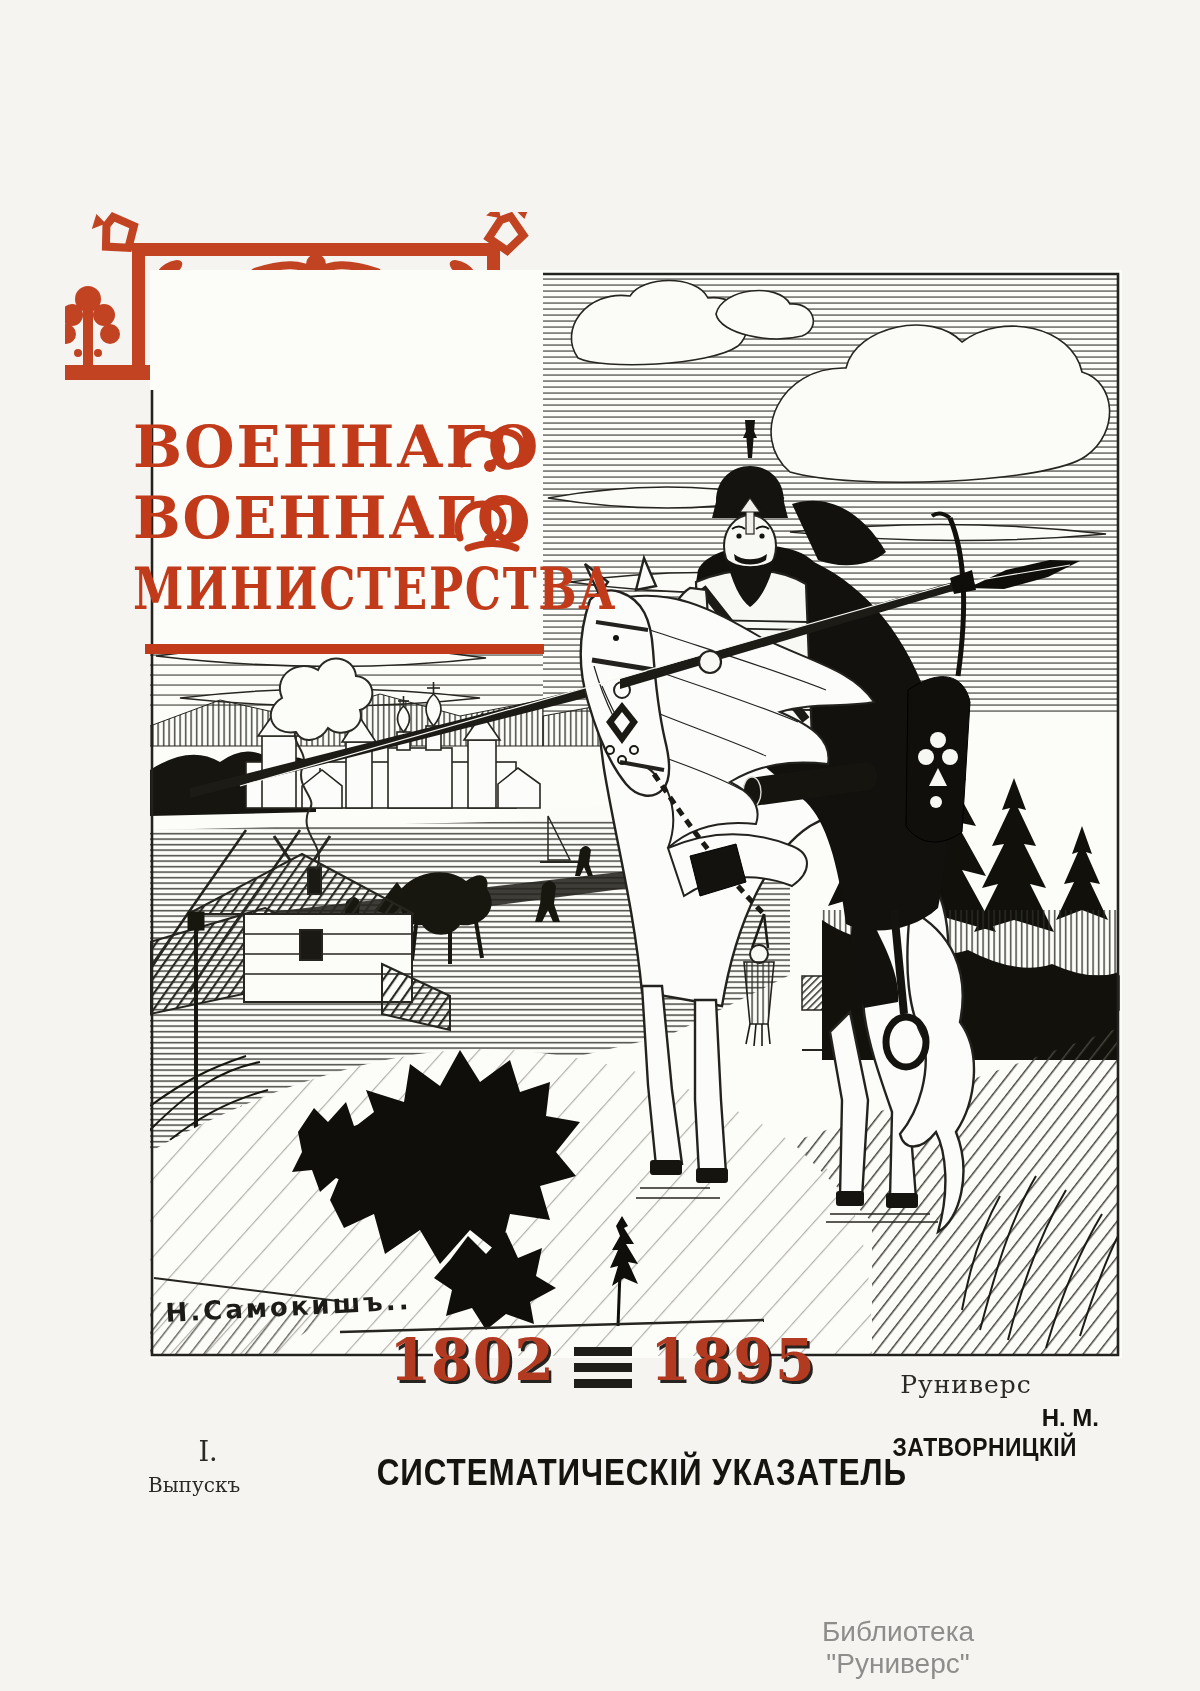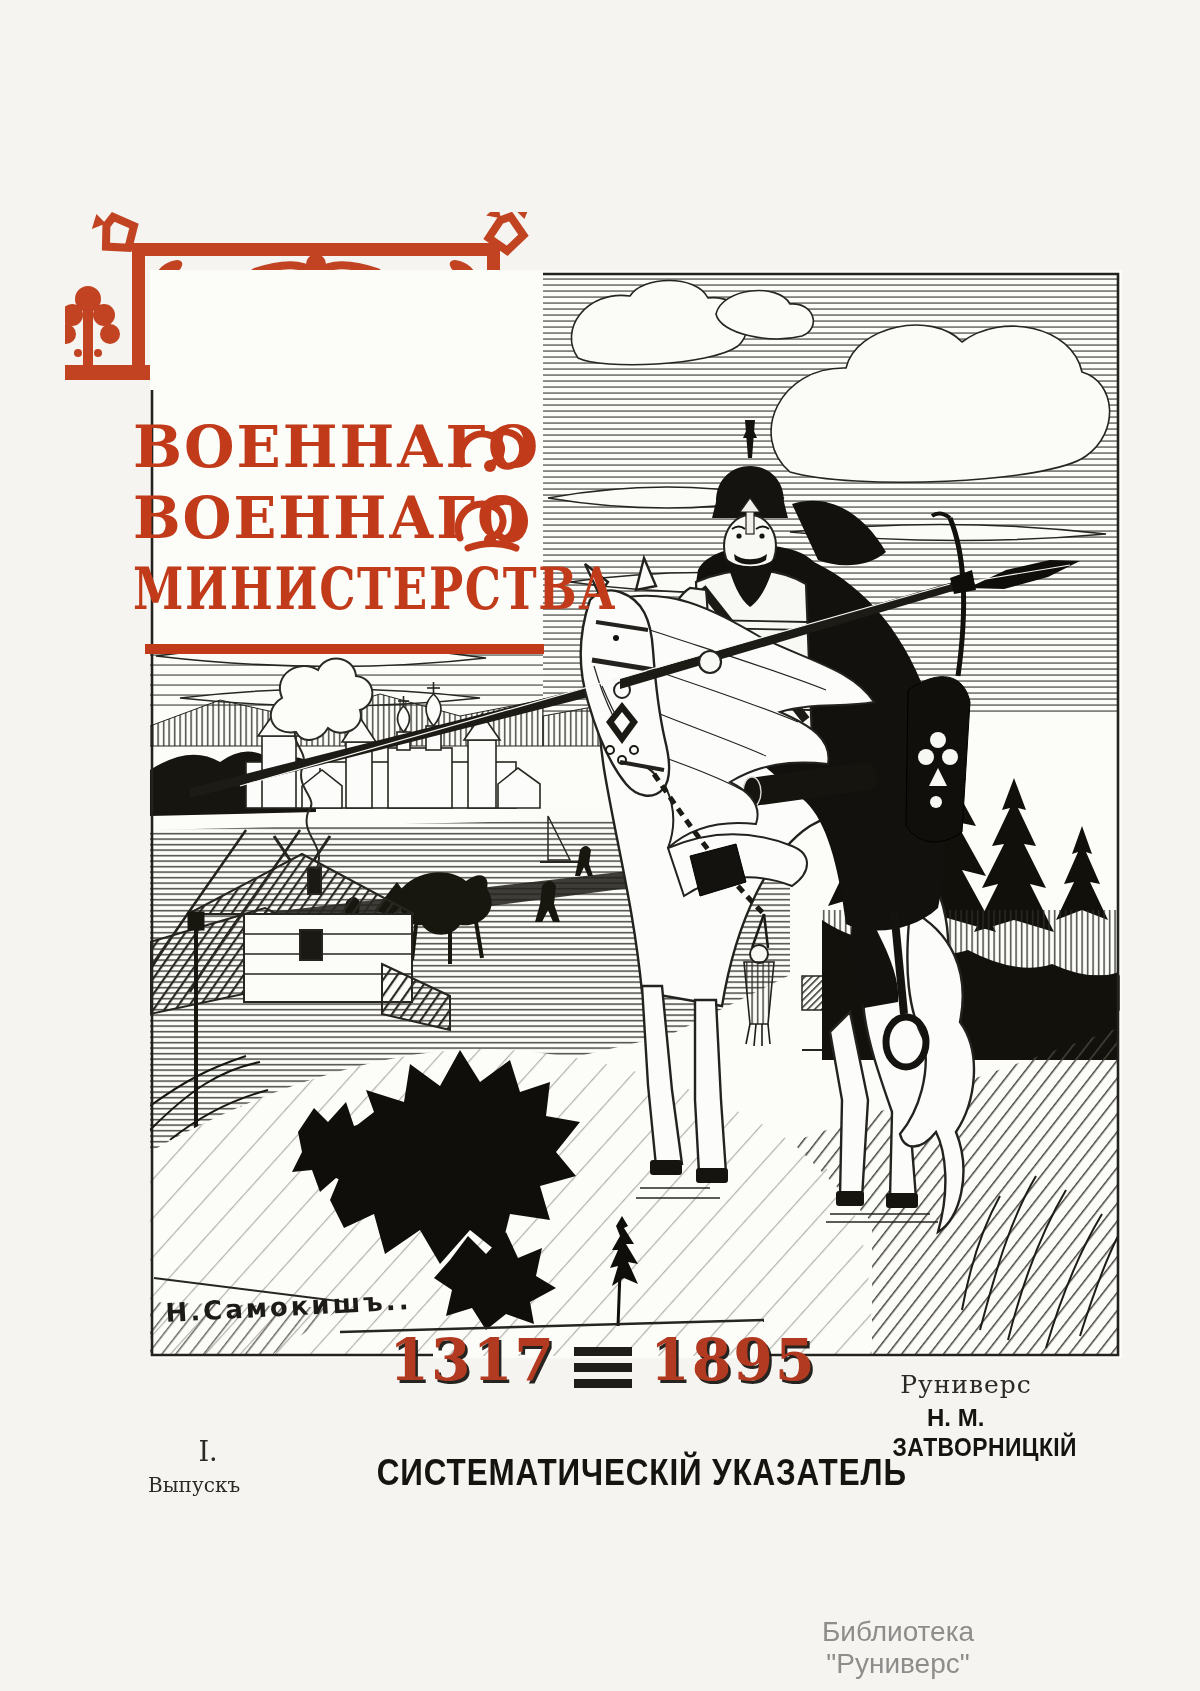--- a/index.html
+++ b/index.html
@@ -24,21 +24,21 @@
   
   .issue{position:absolute;left:148px;top:1473px;width:120px;text-align:left;
          font-size:20px;color:#2a2925;}
   .issue-num{position:absolute;left:148px;top:1436px;width:120px;text-align:center;
          font-size:27px;color:#2a2925;}
   .subtitle{position:absolute;left:330px;top:1452px;width:524px;text-align:center;white-space:nowrap;}
   .subtitle span{display:inline-block;font-family:"Liberation Sans",sans-serif;font-weight:bold;
          font-size:37px;letter-spacing:1px;color:#15140f;transform:scaleX(.85);transform-origin:center;}
   .compiler-label{position:absolute;left:880px;top:1370px;width:172px;text-align:center;
          font-size:25px;color:#2a2925;letter-spacing:1px;}
-  .compiler-initials{position:absolute;left:880px;top:1404px;width:172px;text-align:left;
+  .compiler-initials{position:absolute;left:880px;top:1404px;width:172px;text-align:right;
          font-family:"Liberation Sans",sans-serif;font-weight:bold;font-size:24px;color:#15140f;padding-left:47px;}
   .compiler-surname{position:absolute;left:880px;top:1432px;width:172px;text-align:right;white-space:nowrap;}
   .compiler-surname span{display:inline-block;font-family:"Liberation Sans",sans-serif;font-weight:bold;
          font-size:26px;letter-spacing:.5px;color:#15140f;transform:scaleX(.88);transform-origin:center;}
   .watermark{position:absolute;left:768px;top:1616px;width:260px;text-align:center;
          font-family:"Liberation Sans",sans-serif;font-size:28px;color:#8e8d8b;}
 </style>
 </head>
 <body>
 
@@ -419,21 +419,21 @@
     <g stroke="#c13b1b" stroke-width="7" fill="none" stroke-linecap="round">
       <path d="M10,48 C2,26 22,8 42,16 C58,22 56,42 40,48"></path>
       <path d="M42,16 C58,4 78,16 74,36 C71,50 56,54 48,44"></path>
       <path d="M18,58 C34,52 52,52 66,58"></path>
     </g>
     <circle cx="40" cy="50" r="6" fill="#c13b1b"></circle>
   </svg>
   <div class="title-rule"></div>
 
   <div class="dates">
-    <span class="date-num">1317</span>
+    <span class="date-num">1802</span>
     <span class="tribar">
         <span></span>
         <span></span>
         <span></span>
       </span>
     <span class="date-num">1895</span>
   </div>
 
   <div class="issue">Выпускъ</div>
   <div class="issue-num">I.</div>

